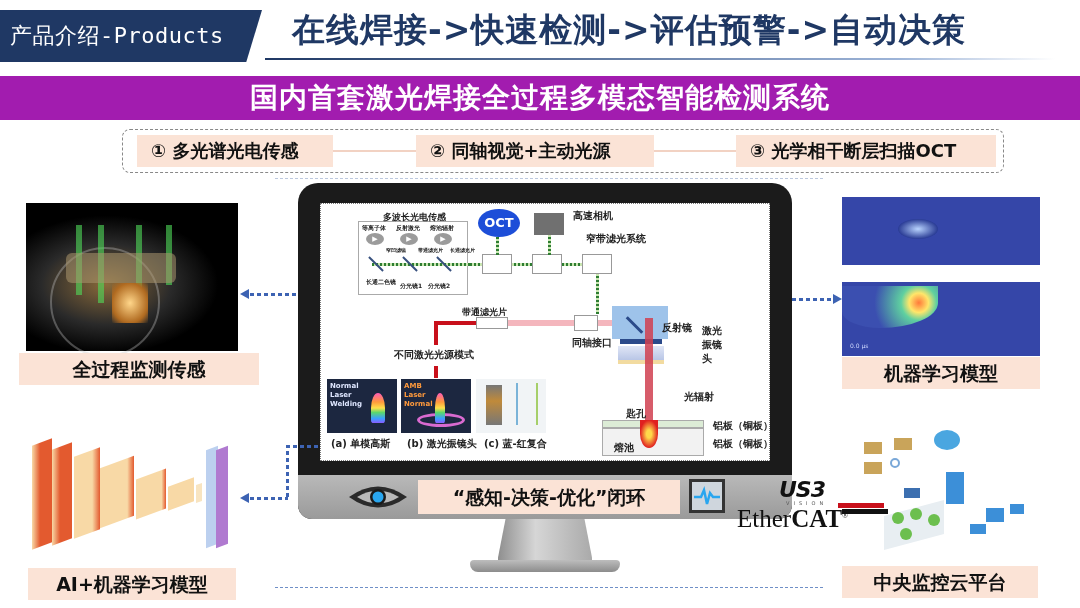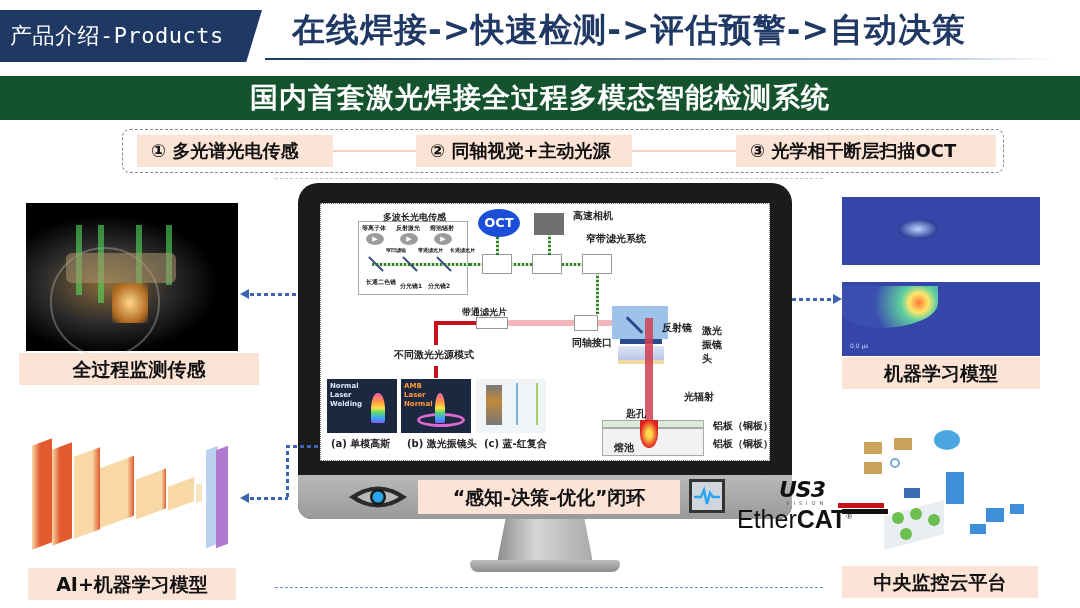--- a/index.html
+++ b/index.html
@@ -8,29 +8,29 @@
   .abs { position: absolute; }
 
   
   .product-tag { left: 0; top: 10px; width: 262px; height: 52px; background: #1f3864;
                  clip-path: polygon(0 0, 100% 0, 94% 100%, 0 100%); color: #fff;
                  font-size: 22px; line-height: 52px; padding-left: 10px; letter-spacing: 0.5px;
                  font-family: "DejaVu Sans Mono", "Liberation Mono", monospace; }
   .headline { left: 292px; top: 8px; font-size: 33px; font-weight: bold; color: #1f3864; letter-spacing: 1px; white-space: nowrap; }
   .headline-underline { left: 265px; top: 58px; width: 790px; height: 2px; background: linear-gradient(90deg, #1f3864, #9db4d8 80%, #fff); }
 
-  .banner { left: 0; top: 76px; width: 1080px; height: 44px; background: #14532d; color: #fff;
+  .banner { left: 0; top: 76px; width: 1080px; height: 44px; background: #a21caf; color: #fff;
             text-align: center; font-size: 28px; font-weight: bold; line-height: 44px; letter-spacing: 1px; }
 
   .features { left: 122px; top: 129px; width: 882px; height: 44px; border: 1.5px dashed #888; border-radius: 8px; }
   .feature-connector { left: 332px; top: 150px; width: 618px; height: 2px; background: #f2d2c3; }
   .feature { height: 32px; top: 135px; background: #fbe3d6; font-size: 18px; font-weight: bold; line-height: 32px;
              padding: 0 14px; white-space: nowrap; }
   .f1 { left: 137px; width: 196px; }
-  .f2 { left: 416px; width: 216px; }
+  .f2 { left: 416px; width: 238px; }
   .f3 { left: 736px; width: 260px; }
 
   
   .monitor { left: 298px; top: 183px; width: 494px; height: 336px; background: #1b1b1b; border-radius: 20px 20px 14px 14px; }
   .monitor-chin { left: 298px; top: 475px; width: 494px; height: 44px; background: linear-gradient(#b9b9b9, #9a9a9a);
                   border-radius: 0 0 14px 14px; }
   .screen { left: 320px; top: 203px; width: 450px; height: 258px; background: #fff; border: 1px dotted #777; }
   .stand { left: 498px; top: 519px; width: 94px; height: 48px; background: linear-gradient(90deg, #8f8f8f, #d6d6d6 40%, #aaa);
            clip-path: polygon(8% 0, 92% 0, 100% 80%, 100% 100%, 0 100%, 0 80%); }
   .stand-base { left: 470px; top: 560px; width: 150px; height: 12px; background: linear-gradient(#bdbdbd, #8c8c8c); border-radius: 4px 4px 8px 8px; }
@@ -83,21 +83,21 @@
   .dotted-arrow-h { height: 3px; background: repeating-linear-gradient(90deg, #3d63b3 0 4px, transparent 4px 7px); }
   .dotted-arrow-v { width: 3px; background: repeating-linear-gradient(0deg, #3d63b3 0 4px, transparent 4px 7px); }
   .arrow-left { width: 0; height: 0; border-top: 5px solid transparent; border-bottom: 5px solid transparent; border-right: 9px solid #3d63b3; }
   .arrow-right { width: 0; height: 0; border-top: 5px solid transparent; border-bottom: 5px solid transparent; border-left: 9px solid #3d63b3; }
 
   .bottom-dash { left: 275px; top: 587px; width: 548px; height: 1px; border-top: 1.5px dashed #6f8fc7; }
   .top-dash { left: 275px; top: 178px; width: 548px; height: 1px; border-top: 1px dashed #bcc8de; }
 
   .usb-logo { left: 779px; top: 477px; font-size: 22px; font-weight: bold; font-style: italic; color: #111; letter-spacing: -1px; }
   .usb-vision { left: 786px; top: 500px; font-size: 5px; letter-spacing: 4px; color: #555; }
-  .ethercat { left: 737px; top: 505px; font-size: 25px; color: #111; white-space: nowrap; font-family: Liberation Sans, sans-serif; }
+  .ethercat { left: 737px; top: 505px; font-size: 25px; color: #111; white-space: nowrap; font-family: Liberation Serif, serif; }
   .ethercat b { font-weight: 900; }
   .ec-arrow-red { left: 838px; top: 503px; width: 46px; height: 5px; background: #c8101b; }
   .ec-arrow-black { left: 842px; top: 509px; width: 46px; height: 5px; background: #111; }
 </style>
 </head>
 <body>
 
 <div class="abs product-tag">产品介绍-Products</div>
 <div class="abs headline">在线焊接-&gt;快速检测-&gt;评估预警-&gt;自动决策</div>
 <div class="abs headline-underline"></div>

